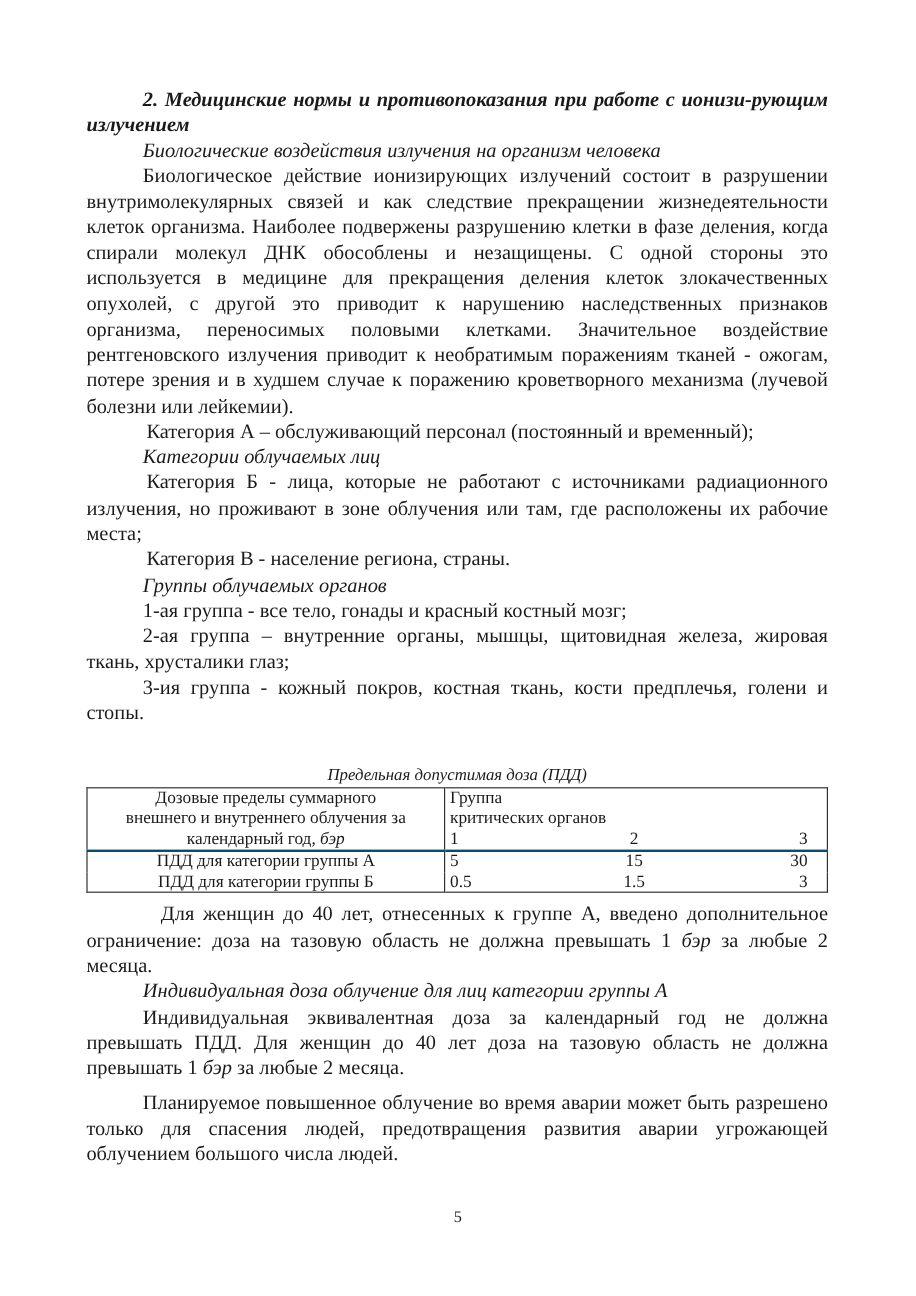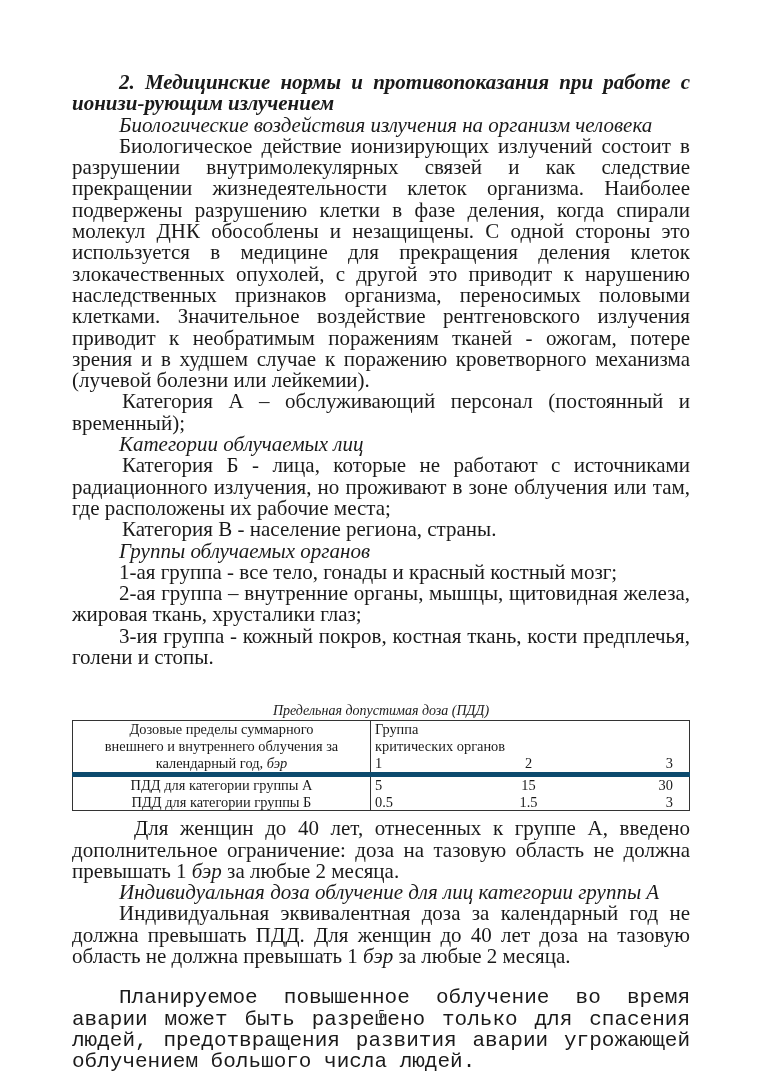--- a/index.html
+++ b/index.html
@@ -1,28 +1,28 @@
 <!DOCTYPE html>
 <html><head>
 <meta charset="utf-8">
 <style>
   html, body { margin: 0; padding: 0; background: #ffffff; }
   body { width: 763px; height: 1080px; position: relative; overflow: hidden; color: #1a1a1a;
          font-family: "Liberation Serif", "DejaVu Serif", serif; }
   .page { position: absolute; left: 72px; top: 72px; width: 618px; }
-  .p { font-size: 21px; line-height: 21.3px; margin: 0; text-align: justify; }
+  .p { font-size: 17px; line-height: 21.3px; margin: 0; text-align: justify; }
   .ind { text-indent: 47px; }
   .ind2 { text-indent: 50px; }
   .heading { font-weight: bold; font-style: italic; }
   .sub { font-style: italic; }
   .caption { font-style: italic; font-size: 14px; text-align: center; margin: 34px 0 0 0; line-height: 17px; padding-left: 0; }
   table.pdd { border-collapse: collapse; width: 618px; font-size: 14.4px; line-height: 16.8px; margin-top: 1px; }
   table.pdd td { padding: 0 16px 0 4px; vertical-align: bottom; }
   table.pdd td.lab { width: 306px; text-align: center; border-right: 1px solid #333; padding: 0; }
-  table.pdd tr.hdr td { border-bottom: 5px solid #0c4a6e; }
+  table.pdd tr.hdr td { border-bottom: 2px solid #0c4a6e; }
   table.pdd { border: 1px solid #333; }
   .grp { display: flex; }
   .grp span { display: inline-block; }
   .c1 { width: 92px; }
   .c2 { width: 123px; text-align: center; }
   .c3 { width: 83px; text-align: right; }
   .after { margin-top: 7px; }
   .pagenum { position: absolute; left: 0; width: 763px; top: 1006px; text-align: center; font-size: 13.5px; }
 </style>
 </head>
@@ -83,16 +83,16 @@
       </td>
     </tr>
   </tbody>
     </table>
 
   <p class="p ind2 after" style="text-indent:62px;"><span>Для женщин до 40 лет, отнесенных к группе А, введено дополнительное ограничение: доза на тазовую область не должна превышать 1 </span><i>бэр</i><span> за любые 2 месяца.</span></p>
 
   <p class="p ind sub">Индивидуальная доза облучение для лиц категории группы А</p>
   <p class="p ind"><span>Индивидуальная эквивалентная доза за календарный год не должна превышать ПДД. Для женщин до 40 лет доза на тазовую область не должна превышать 1 </span><i>бэр</i><span> за любые 2 месяца.</span></p>
 
-  <p class="p ind" style="margin-top:20px;font-family:Liberation Mono, monospace;">Планируемое повышенное облучение во время аварии может быть разрешено только для спасения людей, предотвращения развития аварии угрожающей облучением большого числа людей.</p>
+  <p class="p ind" style="margin-top:8px;">Планируемое повышенное облучение во время аварии может быть разрешено только для спасения людей, предотвращения развития аварии угрожающей облучением большого числа людей.</p>
 </div>
 
 <div class="pagenum">5</div>
 
 </body></html>

